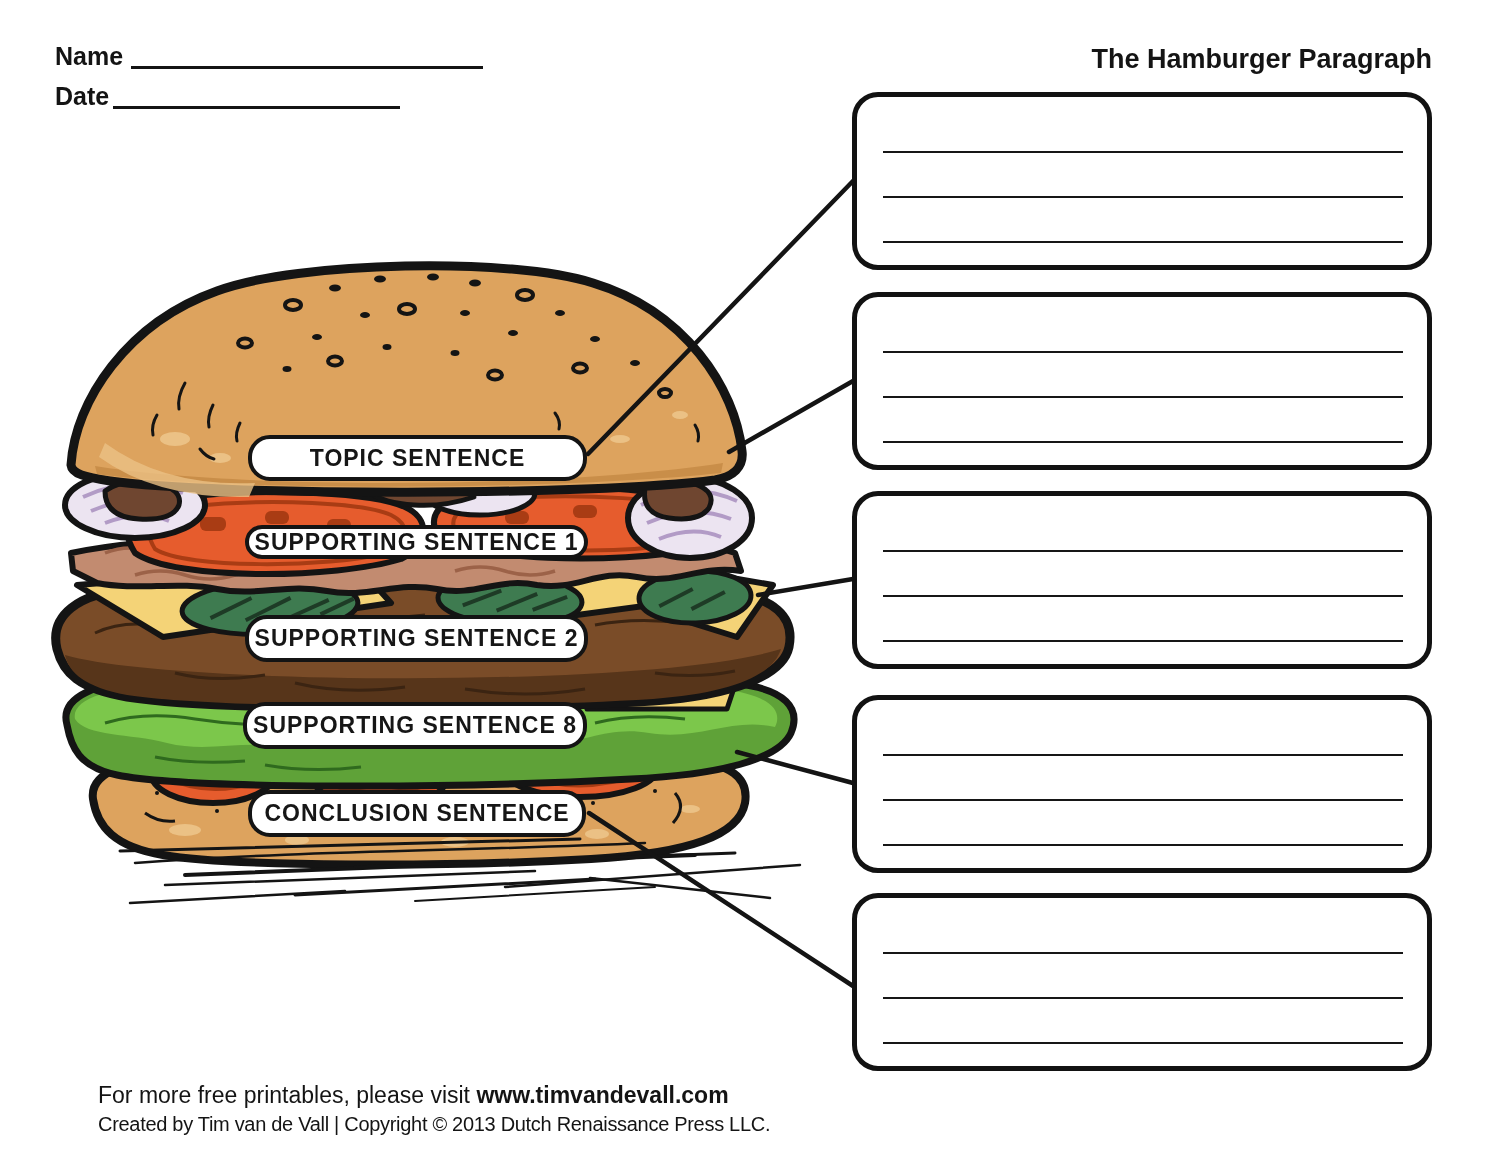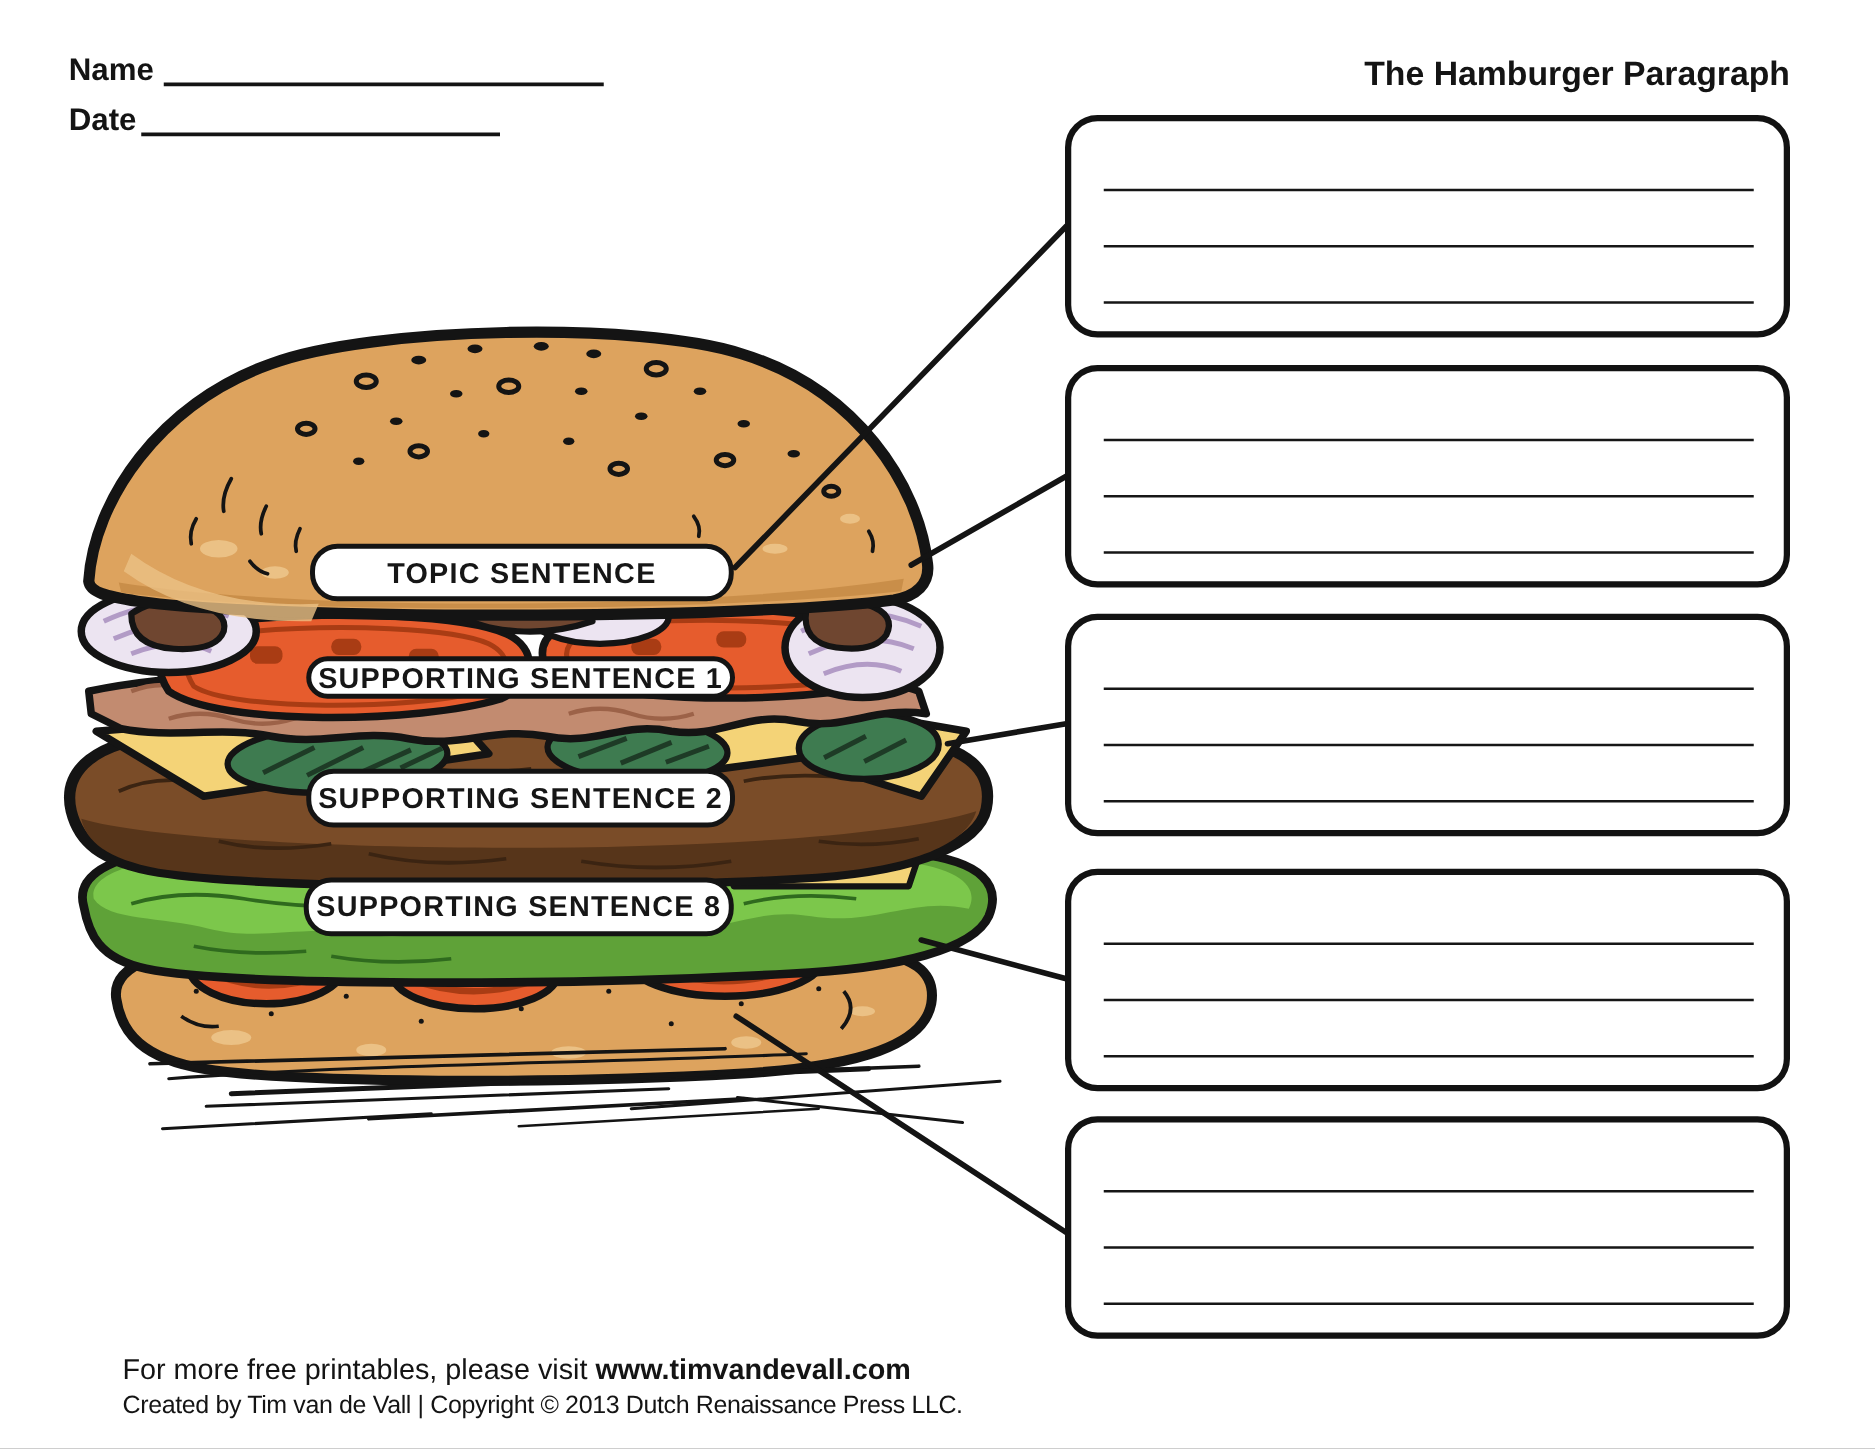--- a/index.html
+++ b/index.html
@@ -284,20 +284,21 @@
       <line x1="758" y1="595" x2="853" y2="579"></line>
       <line x1="737" y1="752" x2="853" y2="783"></line>
       <line x1="589" y1="813" x2="853" y2="986"></line>
     </g>
   </svg>
 
   <div class="tag" style="left:248px;top:435px;width:339px;height:46px;">TOPIC SENTENCE</div>
   <div class="tag" style="left:245px;top:525px;width:343px;height:34px;">SUPPORTING SENTENCE 1</div>
   <div class="tag" style="left:245px;top:615px;width:343px;height:47px;text-align:right;">SUPPORTING SENTENCE 2</div>
   <div class="tag" style="left:243px;top:702px;width:344px;height:47px;">SUPPORTING SENTENCE 8</div>
+  <div class="tag" style="left:248px;top:790px;width:338px;height:47px;">CONCLUSION SENTENCE</div>
 
   <div class="answer-box" style="top:92px;">
     <div class="rule r1"></div>
     <div class="rule r2"></div>
     <div class="rule r3"></div>
   </div>
   <div class="answer-box" style="top:292px;">
     <div class="rule r1"></div>
     <div class="rule r2"></div>
     <div class="rule r3"></div>

